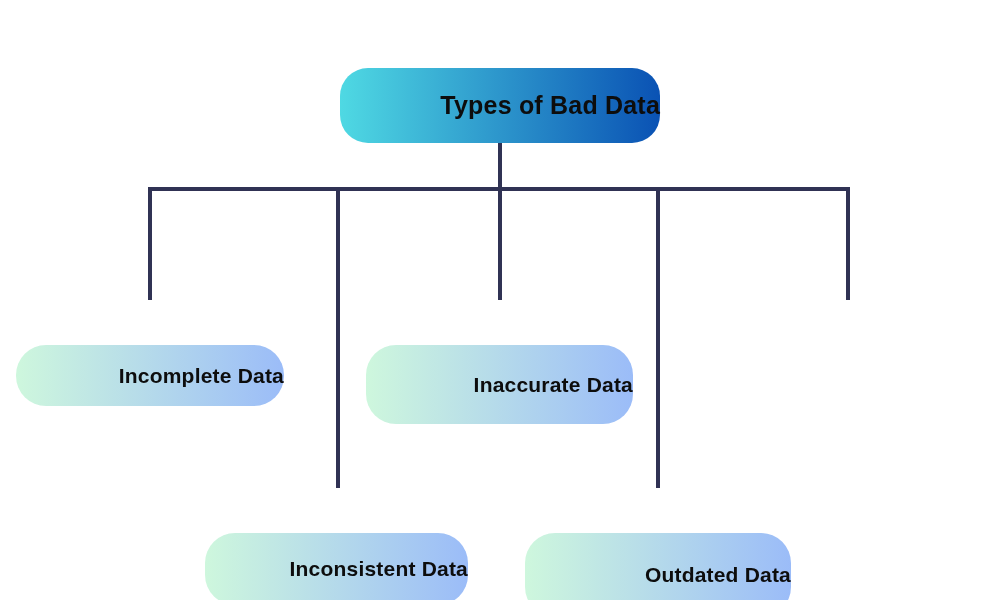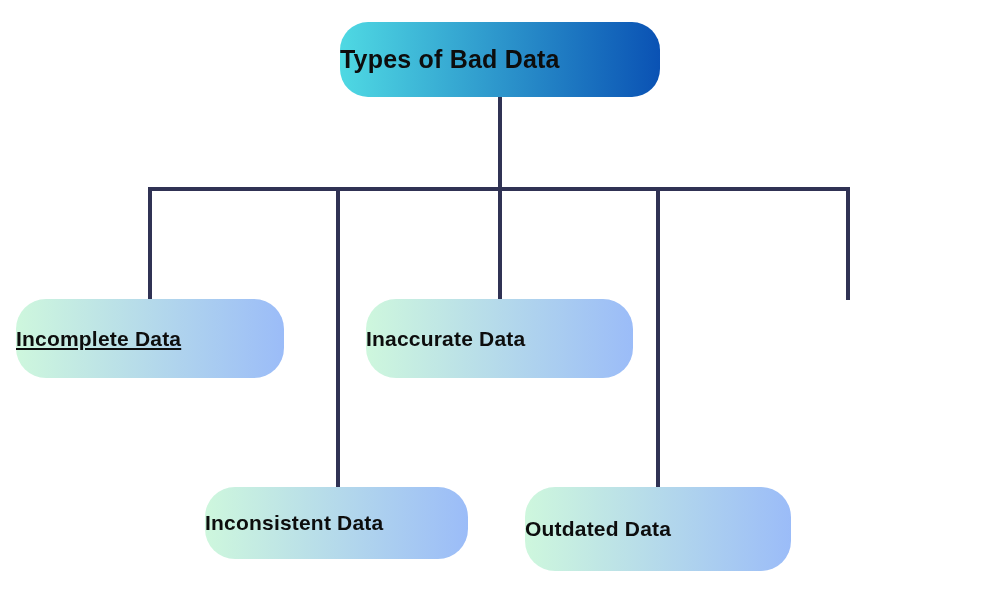--- a/index.html
+++ b/index.html
@@ -12,42 +12,43 @@
     width: 1000px;
     height: 600px;
     background: var(--bg, #ffffff);
     font-family: "Liberation Sans", "DejaVu Sans", sans-serif;
     overflow: hidden;
   }
   .node {
     position: absolute;
     display: flex;
     align-items: center;
-    justify-content: flex-start;
+    justify-content: flex-end;
     font-weight: 700;
     color: var(--text, #0d0d0d);
     text-align: center;
     letter-spacing: 0.2px;
     box-sizing: border-box;
+    margin-top: 46px;
   }
   .root-node {
     left: 340px;
     top: 22px;
     width: 320px;
     height: 75px;
     border-radius: 28px;
     background: linear-gradient(90deg, var(--root-a, #4fd9e3) 0%, var(--root-b, #0a52b4) 100%);
     font-size: 25px;
   }
   .child-node {
     background: linear-gradient(90deg, var(--child-a, #cef7dd) 0%, var(--child-b, #9bbcf8) 100%);
     border-radius: 30px;
     font-size: 21px;
   }
-  #node-incomplete   { left: 16px;  top: 299px; width: 268px; height: 79px; text-decoration: underline; }
+  #node-incomplete   { left: 16px;  top: 299px; width: 268px; height: 61px; }
   #node-duplicate    { left: 366px; top: 299px; width: 267px; height: 79px; }
   #node-inaccurate   { left: 713px; top: 299px; width: 269px; height: 79px; }
   #node-inconsistent { left: 205px; top: 487px; width: 263px; height: 72px; }
   #node-outdated     { left: 525px; top: 487px; width: 266px; height: 84px; }
 
   .connector {
     position: absolute;
     background: var(--line, #303254);
   }
   #conn-root-stem    { left: 498px; top: 95px;  width: 4px;   height: 96px; }

